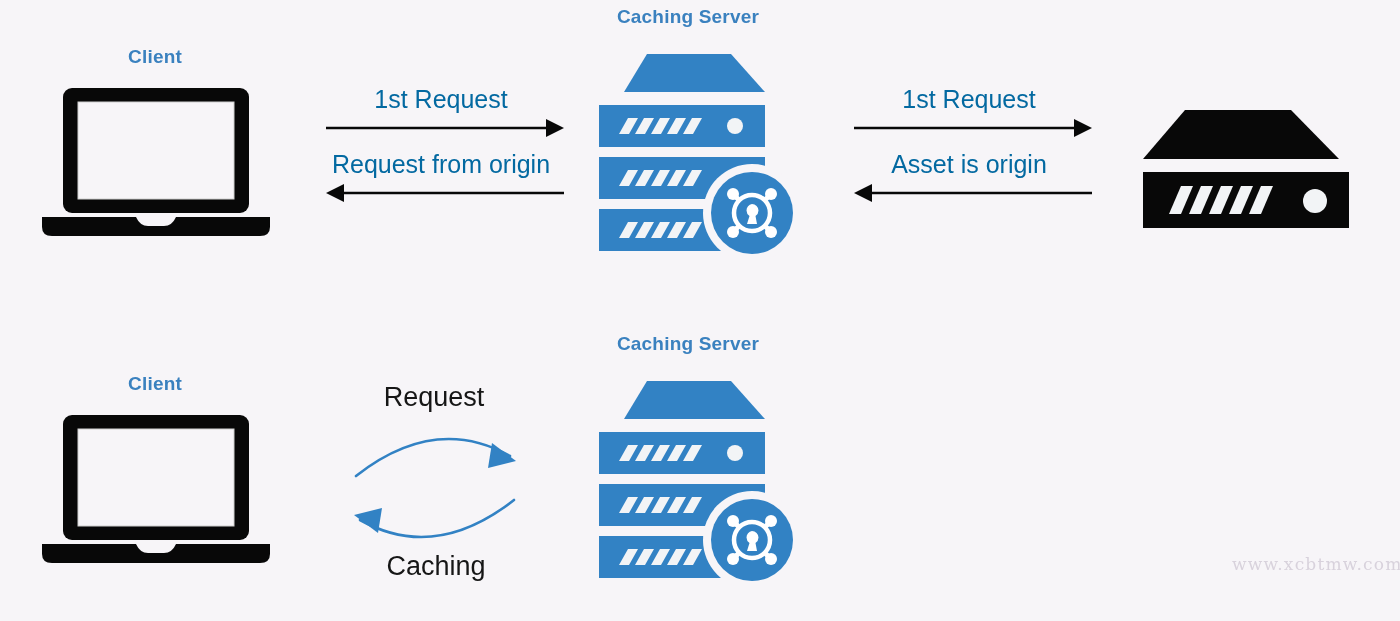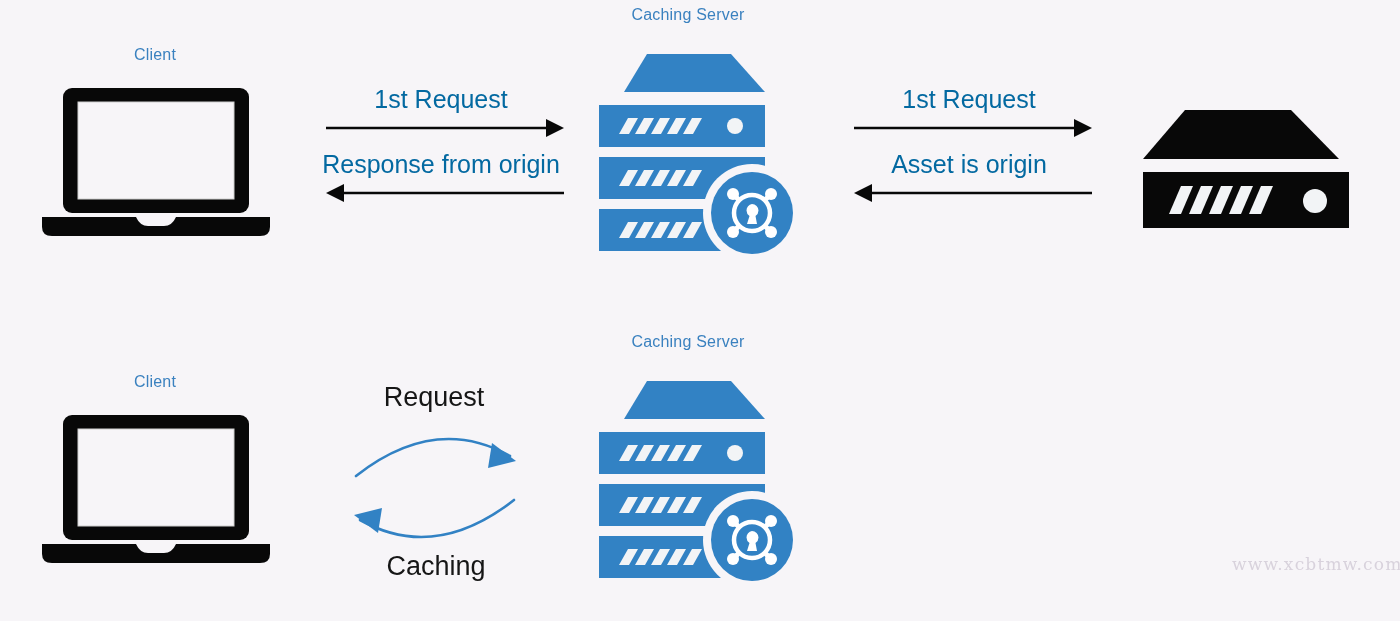--- a/index.html
+++ b/index.html
@@ -7,22 +7,22 @@
     width:1400px; height:621px;
     background:#f7f5f8;
     font-family:"Liberation Sans", sans-serif;
     overflow:hidden;
   }
   #stage { position:relative; width:1400px; height:621px; background:#f7f5f8; }
 
   .node-label {
     position:absolute;
     color:#3a81bf;
-    font-weight:normal;
-    font-size:16px;
+    font-weight:bold;
+    font-size:19px;
     letter-spacing:.2px;
     white-space:nowrap;
     text-align:center;
     transform:translateX(-50%);
   }
   .edge-label {
     position:absolute;
     color:#0369a1;
     font-size:25px;
     white-space:nowrap;
@@ -60,21 +60,21 @@
     <path d="M2 131 H230 V141 Q230 150 220 150 H12 Q2 150 2 141 Z" fill="#080808"></path>
     <path d="M96 131 q4 9 12 9 h16 q8 0 12 -9 Z" fill="#f7f5f8"></path>
   </svg>
 
   <div class="edge-label" style="left:441px; top:85px;">1st Request</div>
   <svg class="svg-abs" style="left:320px; top:113px;" width="250" height="30" viewBox="0 0 250 30">
     <line x1="6" y1="15" x2="228" y2="15" stroke="#080808" stroke-width="2.6"></line>
     <path d="M226 6 L244 15 L226 24 Z" fill="#080808"></path>
   </svg>
 
-  <div class="edge-label" style="left:441px; top:150px;">Response from origin</div>
+  <div class="edge-label" style="left:441px; top:150px;">Request from origin</div>
   <svg class="svg-abs" style="left:320px; top:178px;" width="250" height="30" viewBox="0 0 250 30">
     <line x1="22" y1="15" x2="244" y2="15" stroke="#080808" stroke-width="2.6"></line>
     <path d="M24 6 L6 15 L24 24 Z" fill="#080808"></path>
   </svg>
 
   <div class="node-label" style="left:688px; top:6px;">Caching Server</div>
 
   <svg class="svg-abs" style="left:592px; top:48px;" width="208" height="212" viewBox="0 0 208 212">
 
     <path d="M32 44 L55 6 L139 6 L173 44 Z" fill="#3282c4"></path>

